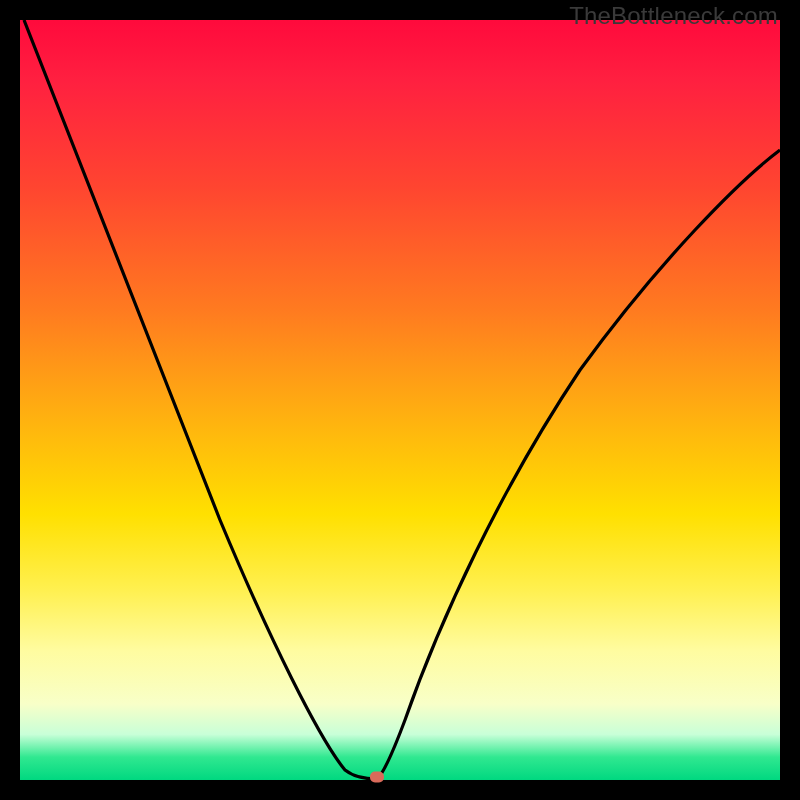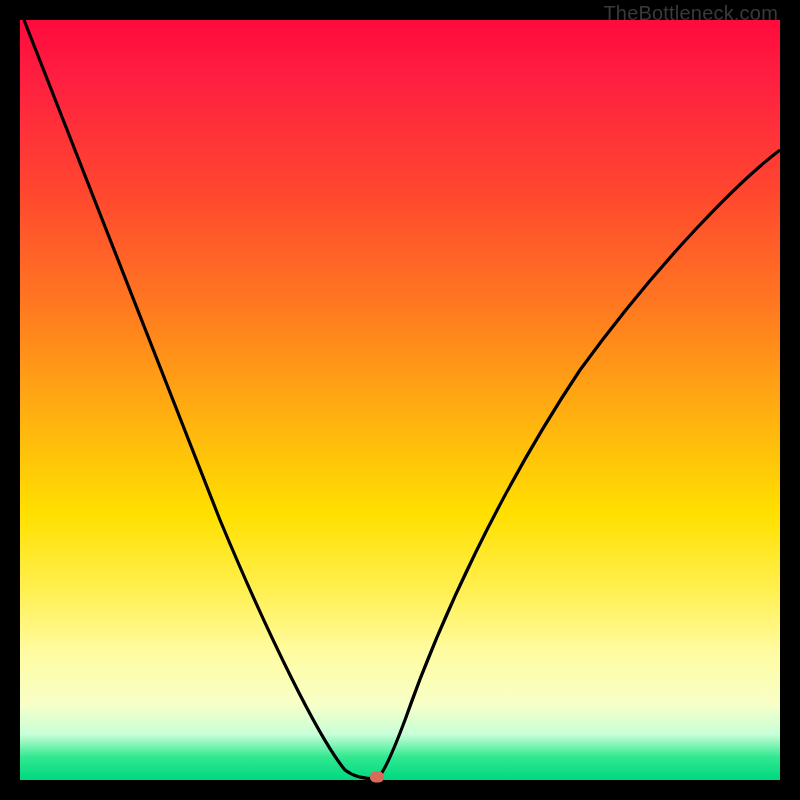--- a/index.html
+++ b/index.html
@@ -29,21 +29,21 @@
       #c8ffd8 94%,
       #30e890 97%,
       #00d880 100%
     );
   }
   .watermark {
     position: absolute;
     top: 2px;
     right: 22px;
     color: #3a3a3a;
-    font-size: 20px;
+    font-size: 24px;
     font-weight: 500;
     letter-spacing: 0.2px;
     z-index: 10;
   }
   .curve-svg {
     position: absolute;
     left: 0;
     top: 0;
     width: 760px;
     height: 760px;

